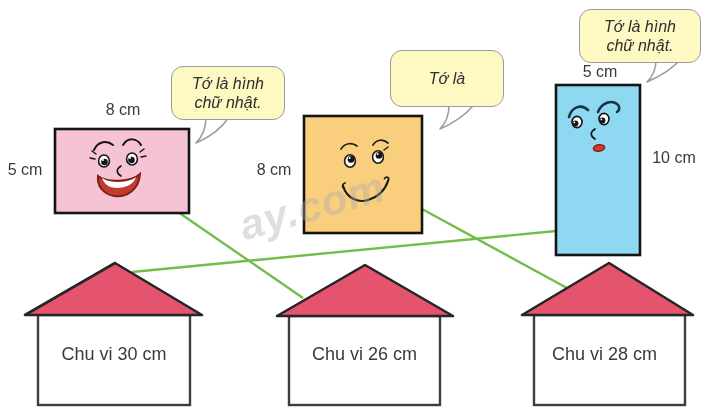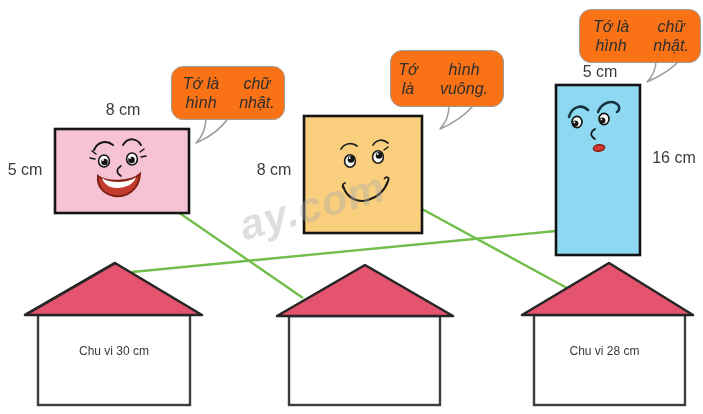--- a/index.html
+++ b/index.html
@@ -6,28 +6,28 @@
   .canvas{
     position:relative;width:703px;height:414px;background:#ffffff;overflow:hidden;
     font-family:"Liberation Sans","DejaVu Sans",sans-serif;color:#3a3a3a;
   }
   .canvas svg.scene{position:absolute;left:0;top:0;}
   .dim-label{
     position:absolute;font-size:16px;color:#3a3a3a;text-align:center;
     white-space:nowrap;line-height:18px;
   }
   .bubble{
-    position:absolute;box-sizing:border-box;background:#f97316;
+    position:absolute;box-sizing:border-box;background:#fef9c3;
     border:1.6px solid #9b9b9b;border-radius:12px;
-    display:flex;flex-direction:row;justify-content:center;align-items:center;
+    display:flex;flex-direction:column;justify-content:center;align-items:center;
     font-style:italic;font-size:16px;line-height:19px;color:#2e2e2e;z-index:4;
   }
   .bubble span{display:block;text-align:center;}
   .house-label{
-    position:absolute;font-size:12px;color:#3a3a3a;text-align:center;z-index:3;
+    position:absolute;font-size:18px;color:#3a3a3a;text-align:center;z-index:3;
   }
   .watermark{
     position:absolute;left:234px;top:204px;z-index:2;
     font-size:42px;font-weight:700;font-style:italic;letter-spacing:1px;
     color:rgba(168,168,168,0.38);transform:rotate(-16deg);transform-origin:left top;
     pointer-events:none;white-space:nowrap;
   }
 </style>
 </head>
 <body>
@@ -114,31 +114,31 @@
     <path d="M449,105 C449,116 446,122 440,129 C454,123 466,114 474,105 Z" fill="#ffffff" stroke="#9b9b9b" stroke-width="1.5" stroke-linejoin="round"></path>
     <path d="M656,60 C656,70 653,76 647,82 C661,76 673,68 681,59 Z" fill="#ffffff" stroke="#9b9b9b" stroke-width="1.5" stroke-linejoin="round"></path>
   </svg>
 
   <div class="watermark">ay.com</div>
 
   <div class="dim-label" style="left:92px;top:101px;width:62px;">8 cm</div>
   <div class="dim-label" style="left:2px;top:161px;width:46px;">5 cm</div>
   <div class="dim-label" style="left:249px;top:161px;width:50px;">8 cm</div>
   <div class="dim-label" style="left:572px;top:63px;width:56px;">5 cm</div>
-  <div class="dim-label" style="left:645px;top:149px;width:58px;">16 cm</div>
+  <div class="dim-label" style="left:645px;top:149px;width:58px;">10 cm</div>
 
   <div class="bubble" style="left:171px;top:66px;width:114px;height:54px;">
     <span>Tớ là hình</span>
     <span>chữ nhật.</span>
   </div>
   <div class="bubble" style="left:390px;top:50px;width:114px;height:57px;justify-content:center;">
     <span>Tớ là</span>
-    <span>hình vuông.</span>
   </div>
   <div class="bubble" style="left:579px;top:9px;width:122px;height:54px;">
     <span>Tớ là hình</span>
     <span>chữ nhật.</span>
   </div>
 
   <div class="house-label" style="left:38px;top:344px;width:152px;">Chu vi 30 cm</div>
+  <div class="house-label" style="left:289px;top:344px;width:151px;">Chu vi 26 cm</div>
   <div class="house-label" style="left:534px;top:344px;width:141px;">Chu vi 28 cm</div>
 
 </div>
 
 </body></html>

